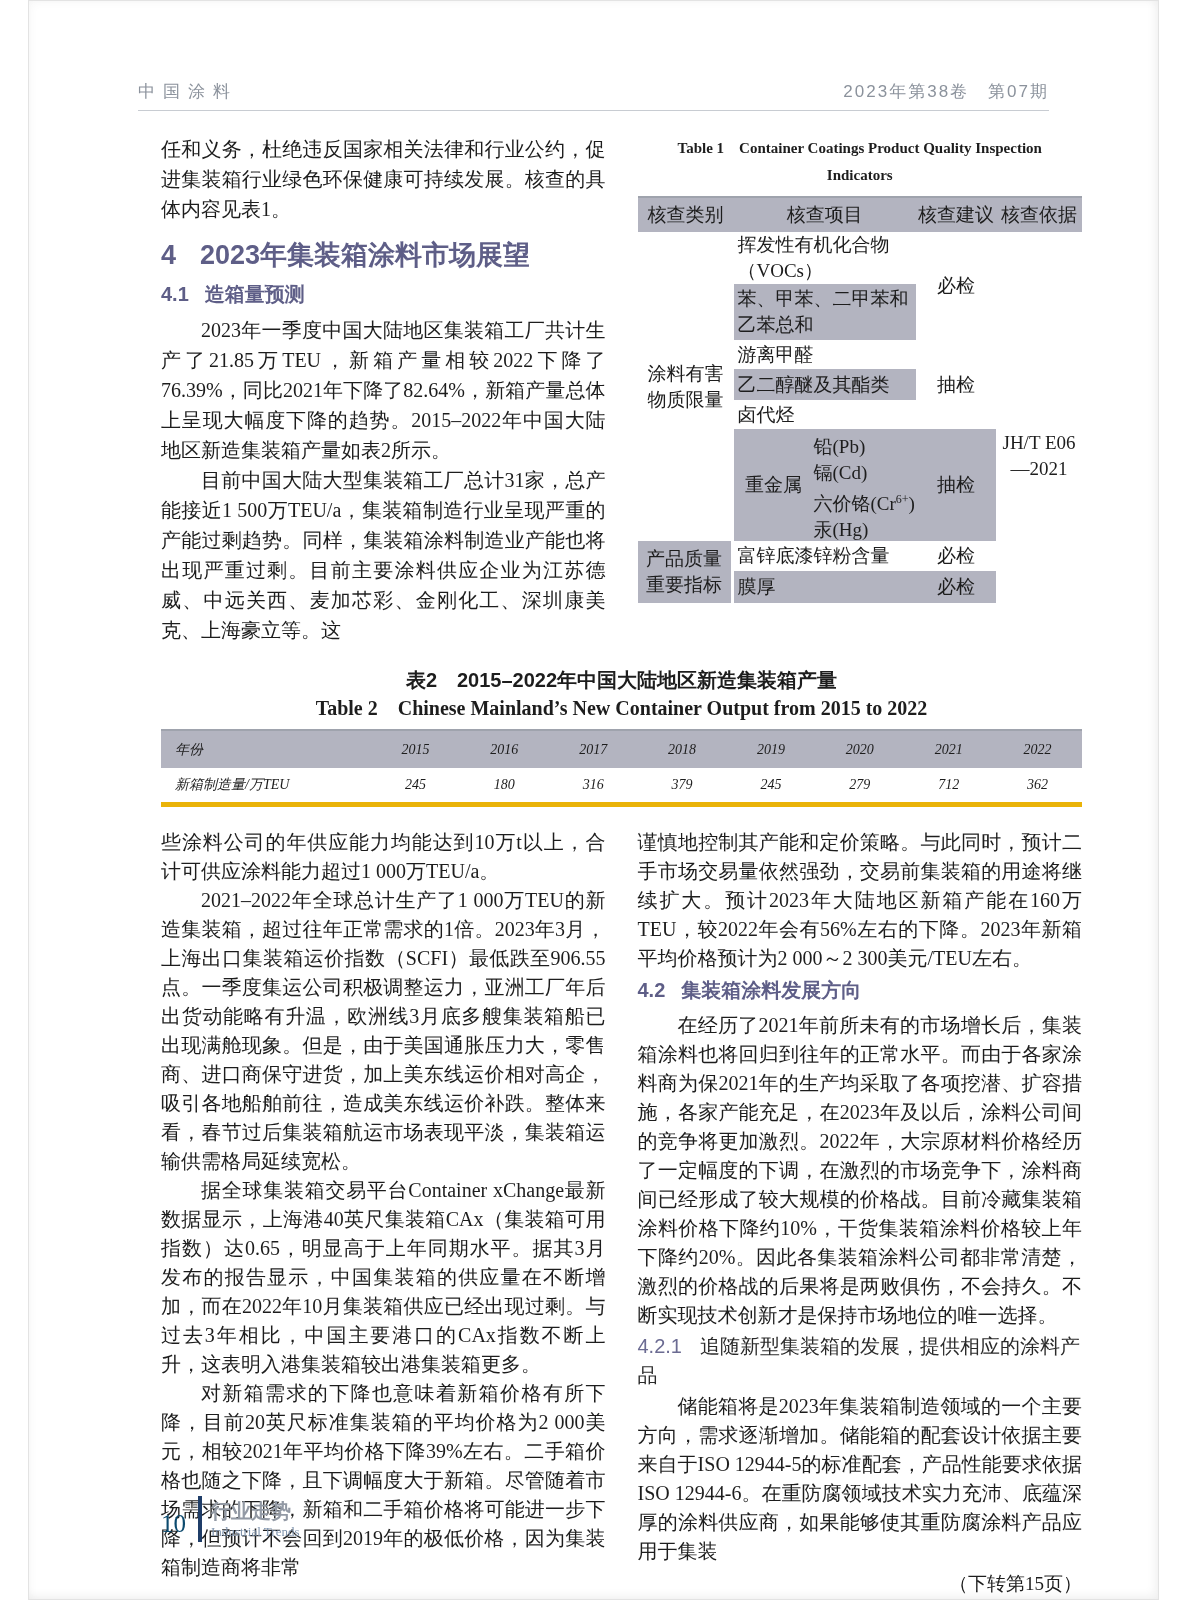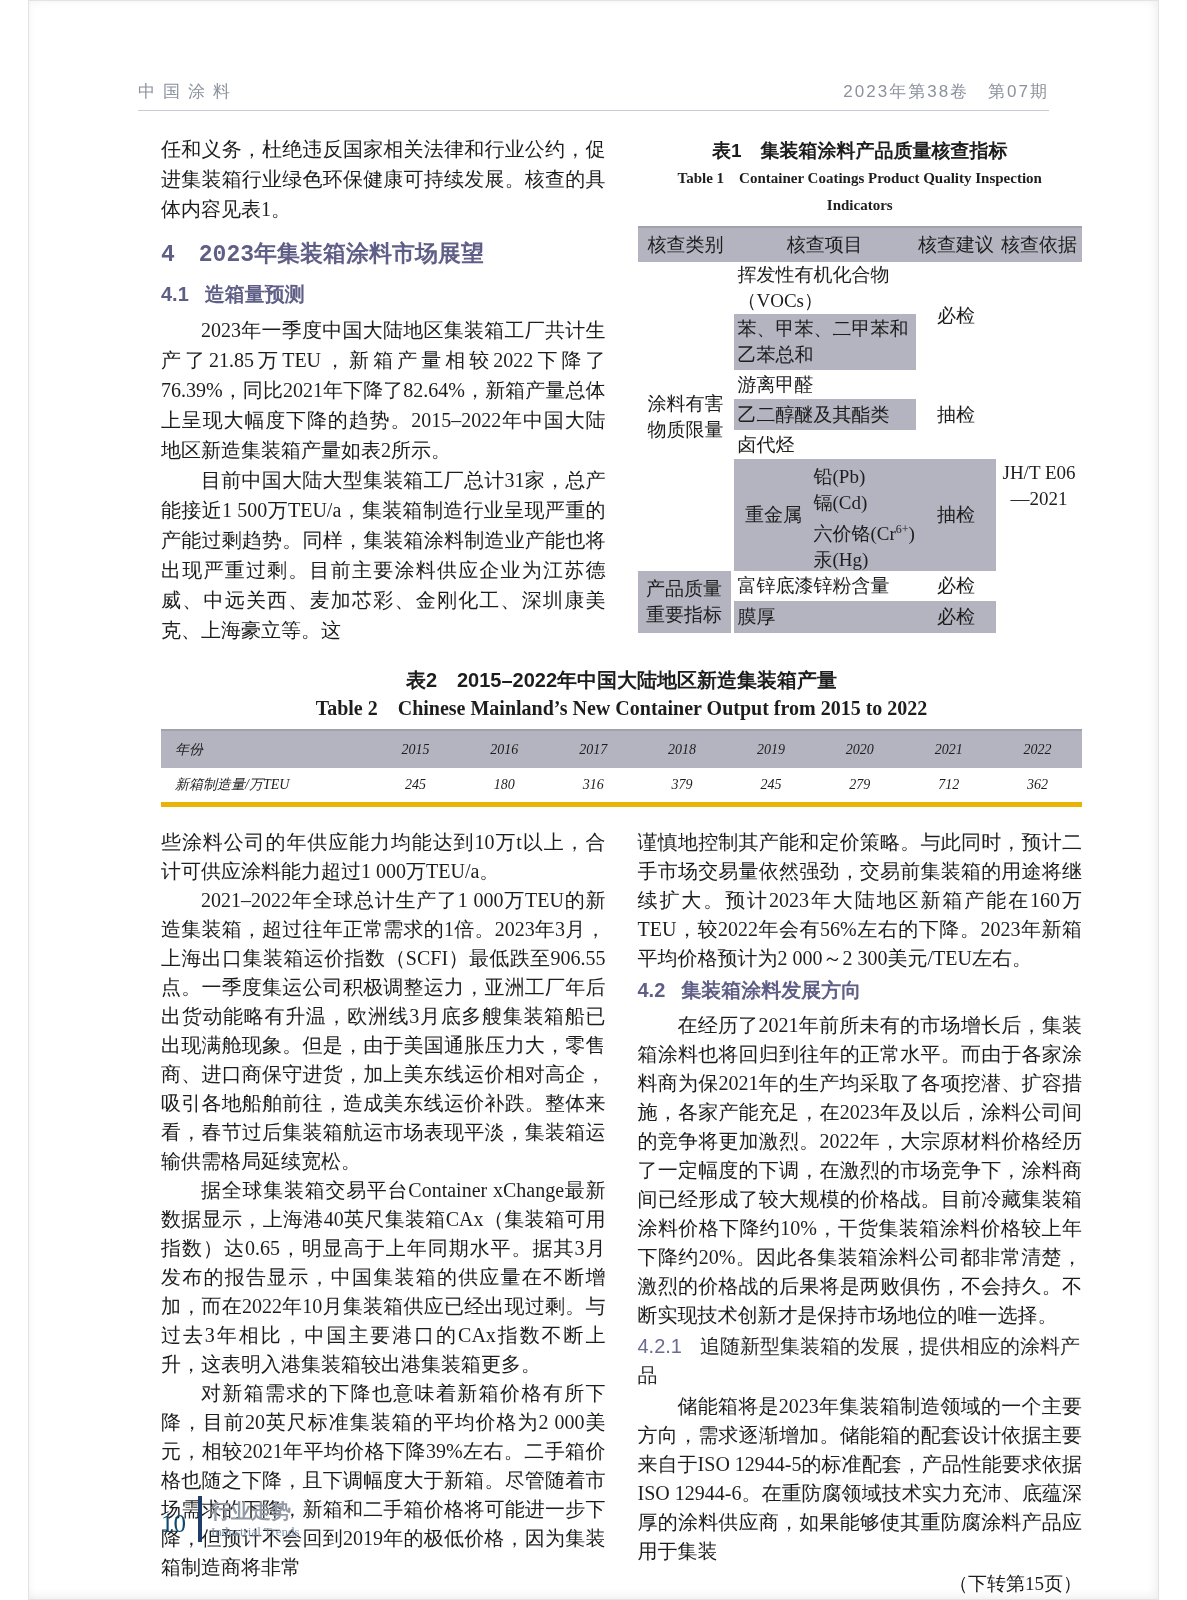--- a/index.html
+++ b/index.html
@@ -24,22 +24,22 @@
   .content { margin:0 133px; width:921px; }
 
   
   .twocol { display:flex; gap:32px; }
   .col { width:453px; }
   p.body { font-size:20px; line-height:30px; text-align:justify; }
   p.indent { text-indent:2em; }
   .bottom-section p.body { line-height:29px; }
 
   
-  .h-l1 { font-family:Liberation Mono, monospace; font-weight:bold;
-          color:#5e5e87; font-size:23px; line-height:32px; margin:15px 0 10px; }
+  .h-l1 { font-family:Liberation Sans, sans-serif; font-weight:bold;
+          color:#5e5e87; font-size:27px; line-height:32px; margin:15px 0 10px; }
   .h-l1 .h-num { margin-right:24px; }
   .h-l2 { font-family:"Liberation Sans", sans-serif; font-weight:bold;
           color:#5e5e87; font-size:20px; line-height:26px; margin:4px 0 8px; }
   .h-l2 .h-num { margin-right:16px; }
   .h-l3 { font-family:"Liberation Sans", sans-serif; font-size:20px; line-height:29px;
           color:#2a2a2a; margin:2px 0 2px; }
   .h-l3 .h-num { color:#6b6b92; margin-right:18px; }
 
   
   .t1-title-zh { text-align:center; font-family:"Liberation Sans", sans-serif;
@@ -129,21 +129,20 @@
         </div>
         <div class="h-l2">
           <span class="h-num">4.1</span><span>造箱量预测</span>
         </div>
 
         <p class="body indent">2023年一季度中国大陆地区集装箱工厂共计生产了21.85万TEU，新箱产量相较2022下降了76.39%，同比2021年下降了82.64%，新箱产量总体上呈现大幅度下降的趋势。2015–2022年中国大陆地区新造集装箱产量如表2所示。</p>
         <p class="body indent">目前中国大陆大型集装箱工厂总计31家，总产能接近1 500万TEU/a，集装箱制造行业呈现严重的产能过剩趋势。同样，集装箱涂料制造业产能也将出现严重过剩。目前主要涂料供应企业为江苏德威、中远关西、麦加芯彩、金刚化工、深圳康美克、上海豪立等。这</p>
       </div>
 
       <div class="col">
-        <div class="t1-title-zh">表1　集装箱涂料产品质量核查指标</div>
         <div class="t1-title-en">Table 1　Container Coatings Product Quality Inspection Indicators</div>
 
         <div class="t1">
           <div class="t1-hdr shade">
             <span class="hc1">核查类别</span>
             <span class="hc2">核查项目</span>
             <span class="hc3">核查建议</span>
             <span class="hc4">核查依据</span>
           </div>
 

